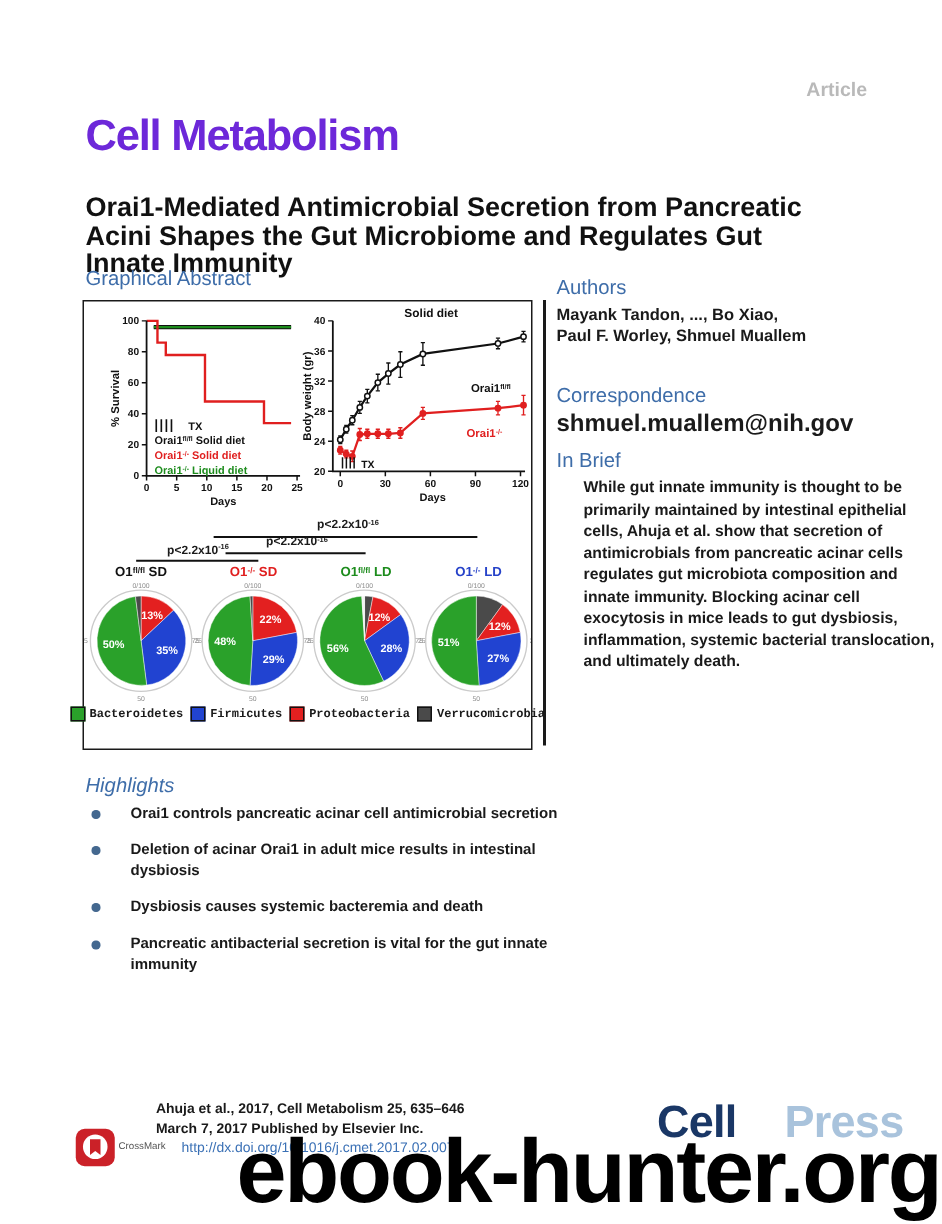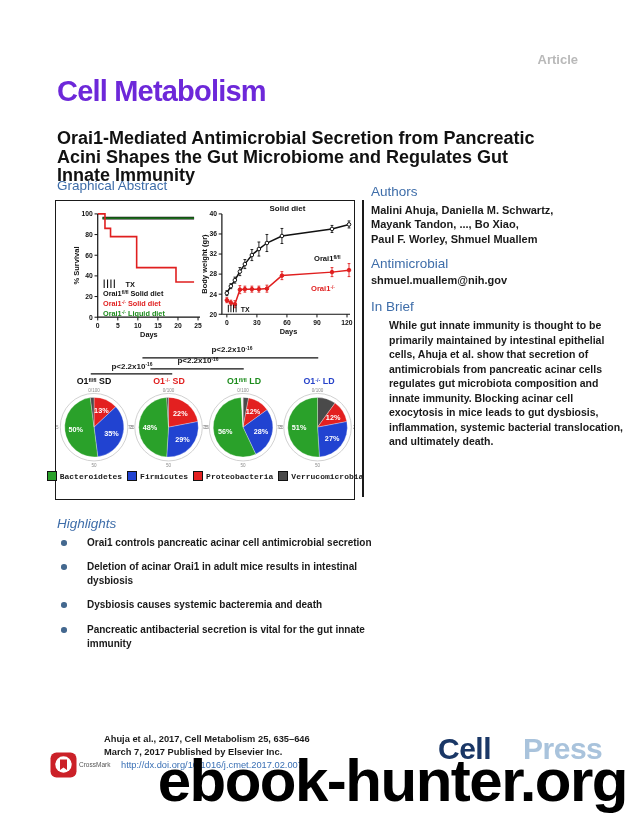--- a/index.html
+++ b/index.html
@@ -10,21 +10,21 @@
                 color:#6d28d9;letter-spacing:-0.8px;}
   .paper-title{position:absolute;top:129px;left:57px;width:508px;font-size:18px;line-height:18.6px;
                font-weight:700;color:#111;}
   .h-blue{position:absolute;font-size:13.5px;font-weight:400;color:#3e6da9;}
   #ga-head{top:178px;left:57px;}
   #authors-head{top:164px;left:371px;margin-top:20px;}
   #corr-head{top:256px;left:371px;}
   #brief-head{top:299px;left:371px;}
   #hl-head{top:516px;left:57px;font-style:italic;}
   .authors-lines{position:absolute;top:203px;left:371px;font-size:11px;font-weight:700;line-height:14.3px;}
-  .email{position:absolute;top:274px;left:371px;font-size:11px;font-weight:700;color:#1a1a1a;text-decoration:none;}
+  .email{position:absolute;top:274px;left:371px;font-size:16px;font-weight:700;color:#1a1a1a;text-decoration:none;}
   .brief-text{position:absolute;top:318px;left:389px;width:236px;font-size:10.5px;font-weight:700;line-height:14.5px;}
   .divider{position:absolute;left:362px;top:200px;width:1.5px;height:297px;background:#1a1a1a;}
   .hl-item{position:absolute;left:57px;width:326px;padding-left:30px;box-sizing:border-box;
            font-size:10px;font-weight:700;line-height:13.8px;}
   .hl-item .dot{position:absolute;left:4px;top:4px;width:5.5px;height:5.5px;border-radius:50%;background:#44688f;}
   
   .figure{position:absolute;left:55px;top:200px;width:300px;height:300px;border:1.5px solid #1a1a1a;
           box-sizing:border-box;}
   .figure svg{display:block;position:absolute;left:0;top:0;width:100%;height:100%;}
   .ov{position:absolute;line-height:1;white-space:nowrap;}
@@ -52,26 +52,25 @@
 <body>
 
 <div class="page">
 
   <div class="article-label">Article</div>
   <div class="journal-logo">Cell Metabolism</div>
   <div class="paper-title">Orai1-Mediated Antimicrobial Secretion from Pancreatic Acini Shapes the Gut Microbiome and Regulates Gut Innate Immunity</div>
 
   <div class="h-blue" id="ga-head">Graphical Abstract</div>
   <div class="h-blue" id="authors-head">Authors</div>
-  <div class="h-blue" id="corr-head">Antimicrobial</div>
+  <div class="h-blue" id="corr-head">Correspondence</div>
   <div class="h-blue" id="brief-head">In Brief</div>
   <div class="h-blue" id="hl-head">Highlights</div>
 
   <div class="authors-lines">
-    <div>Malini Ahuja, Daniella M. Schwartz,</div>
     <div>Mayank Tandon, ..., Bo Xiao,</div>
     <div>Paul F. Worley, Shmuel Muallem</div>
   </div>
 
   <a class="email" href="#">shmuel.muallem@nih.gov</a>
   <div class="brief-text">While gut innate immunity is thought to be primarily maintained by intestinal epithelial cells, Ahuja et al. show that secretion of antimicrobials from pancreatic acinar cells regulates gut microbiota composition and innate immunity. Blocking acinar cell exocytosis in mice leads to gut dysbiosis, inflammation, systemic bacterial translocation, and ultimately death.</div>
 
   <div class="divider"></div>
 
   <div class="figure">

